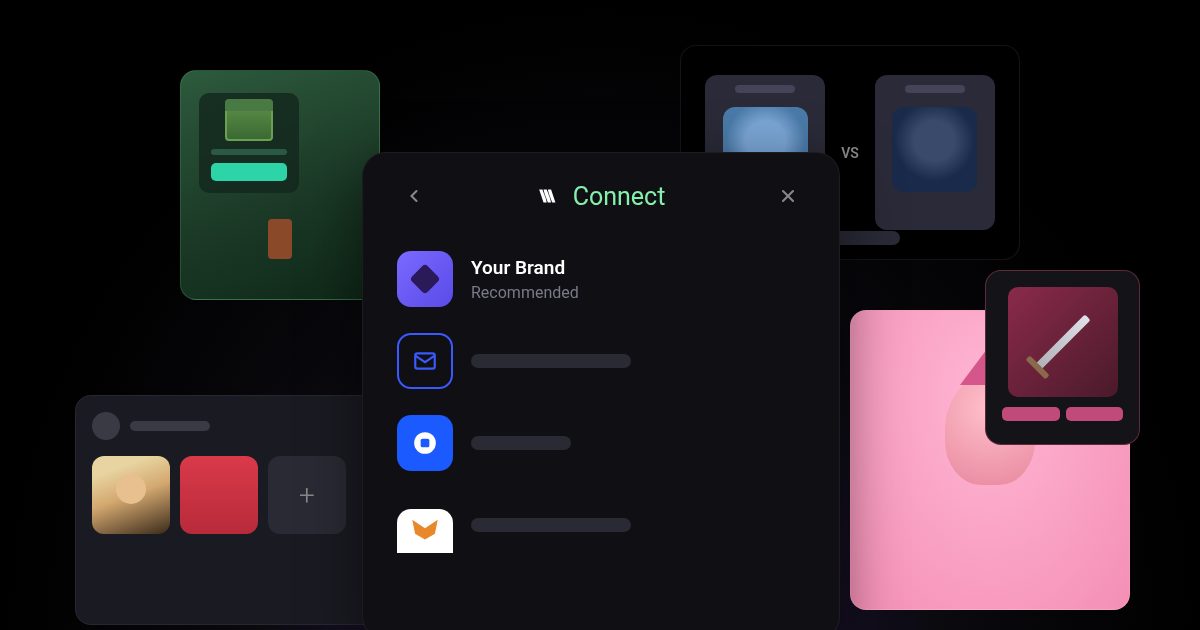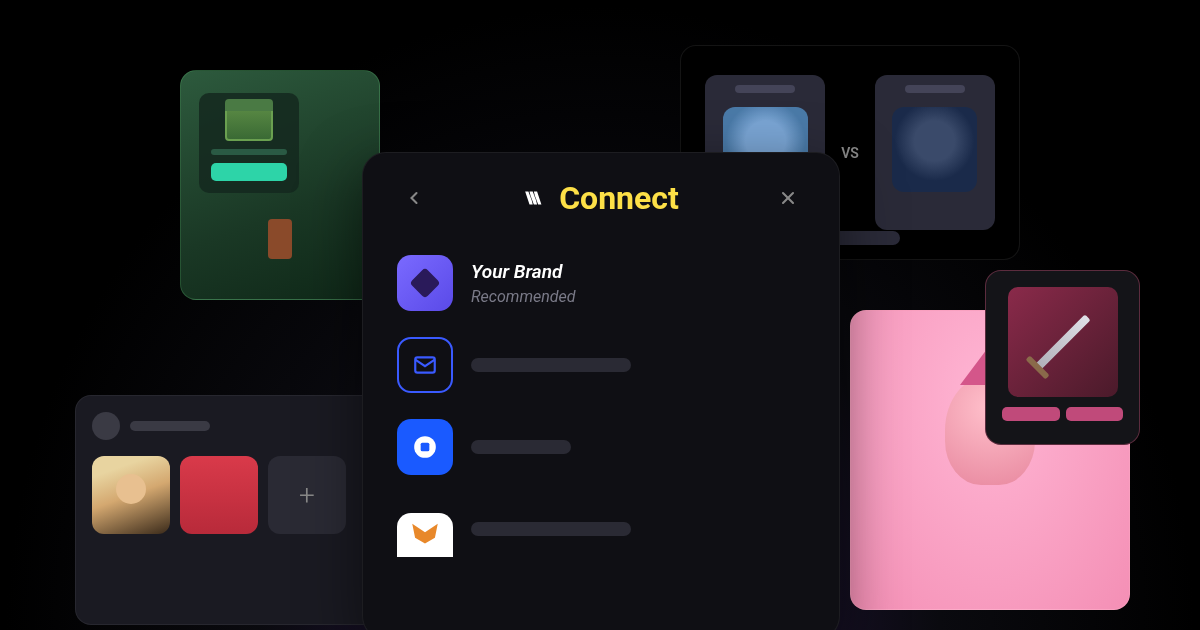--- a/index.html
+++ b/index.html
@@ -215,23 +215,23 @@
     align-items: center;
     gap: 10px;
   }
   .logo-icon {
     width: 26px; height: 26px;
     display: flex;
     align-items: center;
     justify-content: center;
   }
   .modal-title {
-    color: #fde047;
-    font-size: 32px;
-    font-weight: 700;
+    color: #86efac;
+    font-size: 25px;
+    font-weight: 400;
   }
   .wallet-item {
     display: flex;
     align-items: center;
     gap: 18px;
     margin-bottom: 26px;
   }
   .wallet-icon {
     width: 56px; height: 56px;
     border-radius: 14px;
@@ -251,21 +251,21 @@
     border: 2px solid #3a5aff;
     background: transparent;
   }
   .wi-coinbase { background: #1a5aff; }
   .wi-metamask {
     background: #fff;
     width: 56px; height: 44px;
     border-radius: 14px 14px 0 0;
     margin-top: 12px;
   }
-  .wallet-text { display: flex; flex-direction: column; gap: 4px; font-style: italic; }
+  .wallet-text { display: flex; flex-direction: column; gap: 4px; }
   .wallet-name { color: #fff; font-size: 19px; font-weight: 600; }
   .wallet-sub { color: #7a7a88; font-size: 16px; }
   .placeholder-bar {
     height: 14px;
     background: #2a2a34;
     border-radius: 7px;
   }
   .pb-long { width: 160px; }
   .pb-short { width: 100px; }
 </style>

